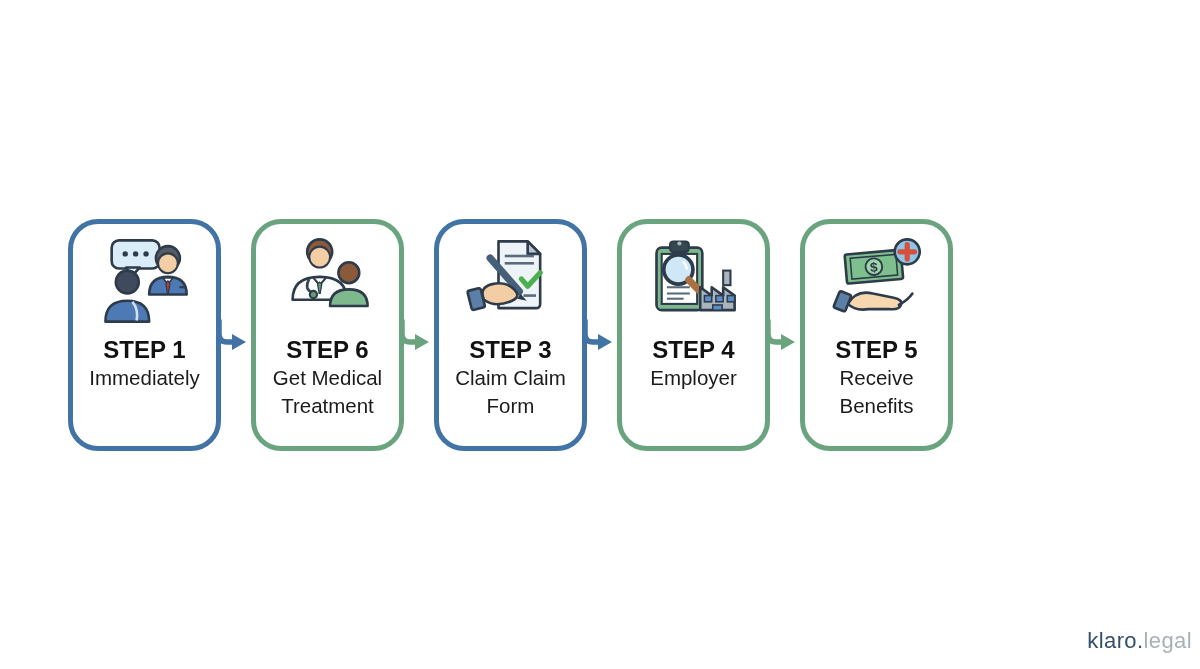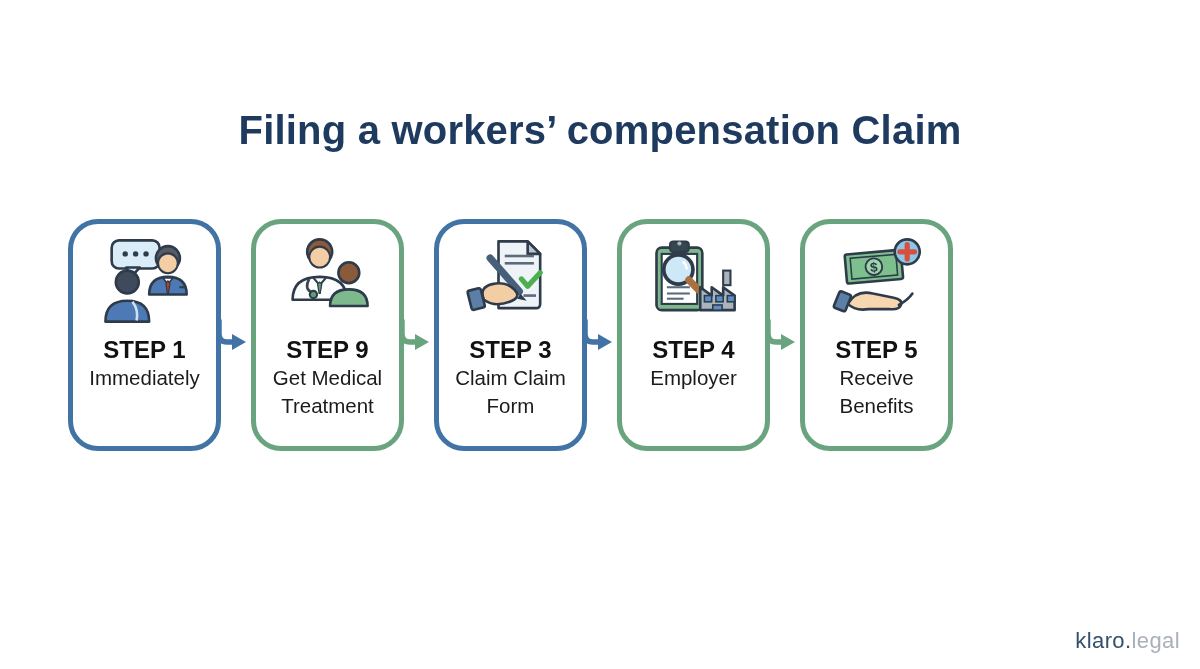--- a/index.html
+++ b/index.html
@@ -30,30 +30,29 @@
   .icon svg { width:100%; height:100%; }
   .icon text { font-family:"Liberation Sans", sans-serif; }
 
   .step-label { margin-top:9px; font-size:24px; font-weight:700; color:#121212; white-space:nowrap;text-align:right; }
   .desc { font-size:20.5px; color:#1b1b1b; text-align:center; line-height:28px; white-space:nowrap; }
 
   .arrow { position:absolute; right:-33px; top:94px; width:34px; height:40px; }
   .arrow .stem { stroke:var(--accent); fill:none; stroke-width:5.5; stroke-linecap:round; }
   .arrow .head { fill:var(--accent); }
 
-  .brand { position:absolute; right:20px; bottom:15px; font-size:22px; letter-spacing:.4px; }
+  .brand { position:absolute; right:8px; bottom:15px; font-size:22px; letter-spacing:.4px; }
   .brand .primary { color:#33506b; }
   .brand .secondary { color:#a9b0b8; }
 </style>
 </head>
 <body>
 
 <div class="canvas">
 
-  <div class="title">Filing a workers’ compensation Claim</div>
 
   <div class="cards">
 
     <div class="card blue">
       <div class="icon">
         <svg viewBox="0 0 96 88">
           <rect x="16" y="5" width="46" height="27" rx="7" fill="#d9ecf8" stroke="#2e3b4a" stroke-width="2.5"></rect>
           <path d="M30 31 l5 9 8 -9 z" fill="#d9ecf8" stroke="#2e3b4a" stroke-width="2.5" stroke-linejoin="round"></path>
           <circle cx="29" cy="18" r="2.6" fill="#2e3b4a"></circle>
             <circle cx="39" cy="18" r="2.6" fill="#2e3b4a"></circle>
@@ -84,21 +83,21 @@
           <circle cx="40" cy="21" r="10" fill="#f3cda4" stroke="#2e3b4a" stroke-width="2"></circle>
           <path d="M14 62 q0 -22 26 -22 q26 0 26 22 z" fill="#fbfcfd" stroke="#2e3b4a" stroke-width="2.5" stroke-linejoin="round"></path>
           <path d="M34 41 l6 7 6 -7" fill="none" stroke="#2e3b4a" stroke-width="2"></path>
           <path d="M38 47 l2 -2 2 2 -1.5 9 h-1 z" fill="#5f9e6e" stroke="#2e3b4a" stroke-width="1.2"></path>
           <path d="M30 42 q-5 9 2 13" fill="none" stroke="#37474f" stroke-width="2.5"></path>
           <circle cx="34" cy="57" r="3.5" fill="#5f9e6e" stroke="#2e3b4a" stroke-width="2"></circle>
           <circle cx="68" cy="36" r="10" fill="#8a5a3b" stroke="#2e3b4a" stroke-width="2.5"></circle>
           <path d="M50 68 q0 -16 18 -16 q18 0 18 16 z" fill="#7db98d" stroke="#2e3b4a" stroke-width="2.5" stroke-linejoin="round"></path>
         </svg>
       </div>
-      <div class="step-label">STEP 9</div>
+      <div class="step-label">STEP 6</div>
       <div class="desc">Get Medical</div>
       <div class="desc">Treatment</div>
       <svg class="arrow" viewBox="0 0 34 40">
         <path class="stem" d="M4 3 v13 q0 8 8 8 h7"></path>
         <polygon class="head" points="17,16 31,24 17,32"></polygon>
       </svg>
     </div>
 
     <div class="card blue">
       <div class="icon">

